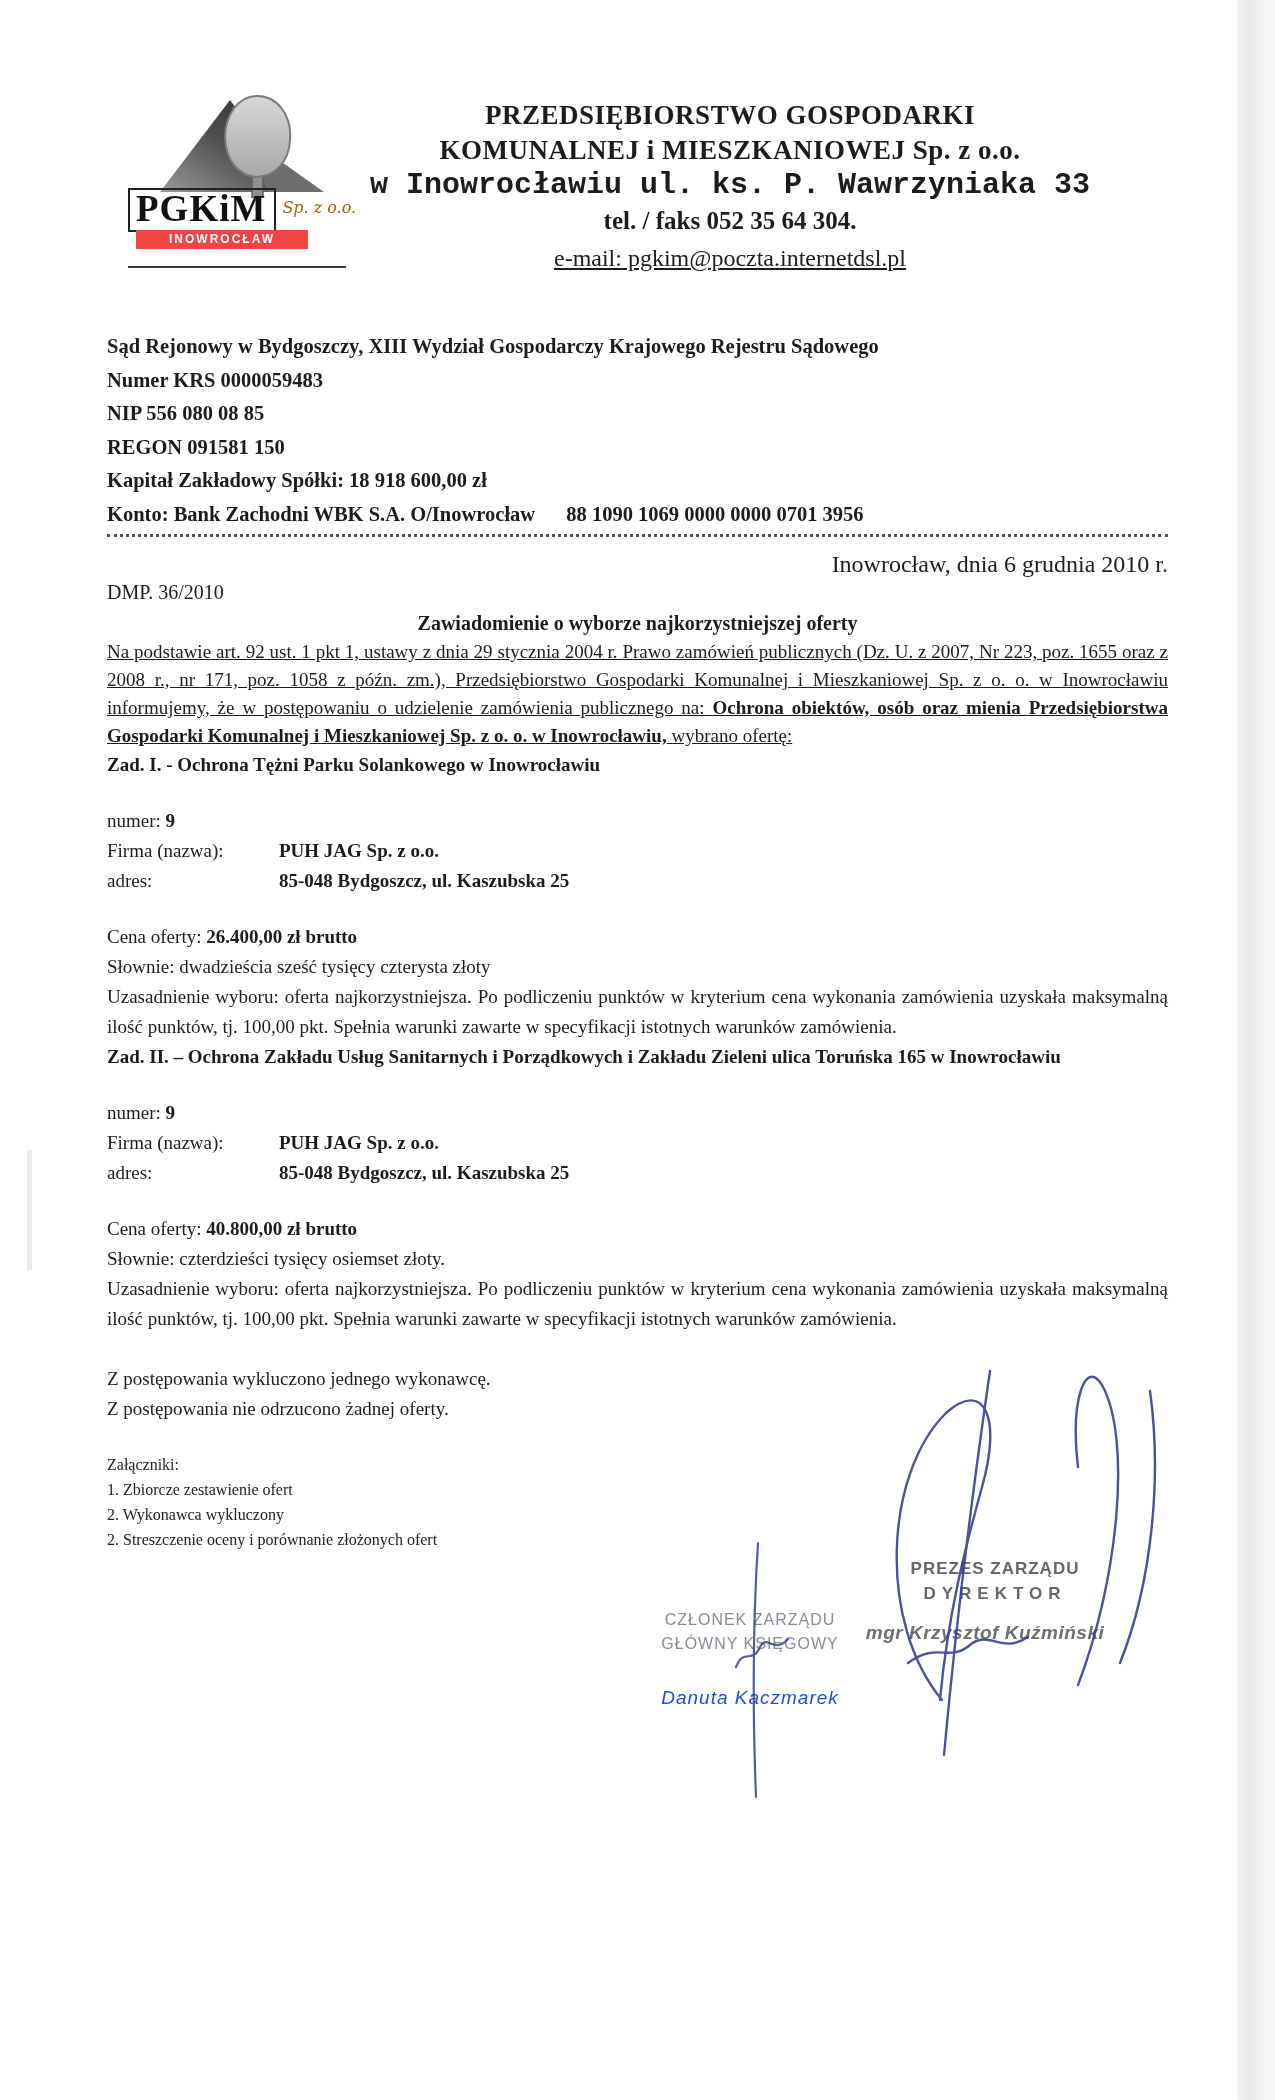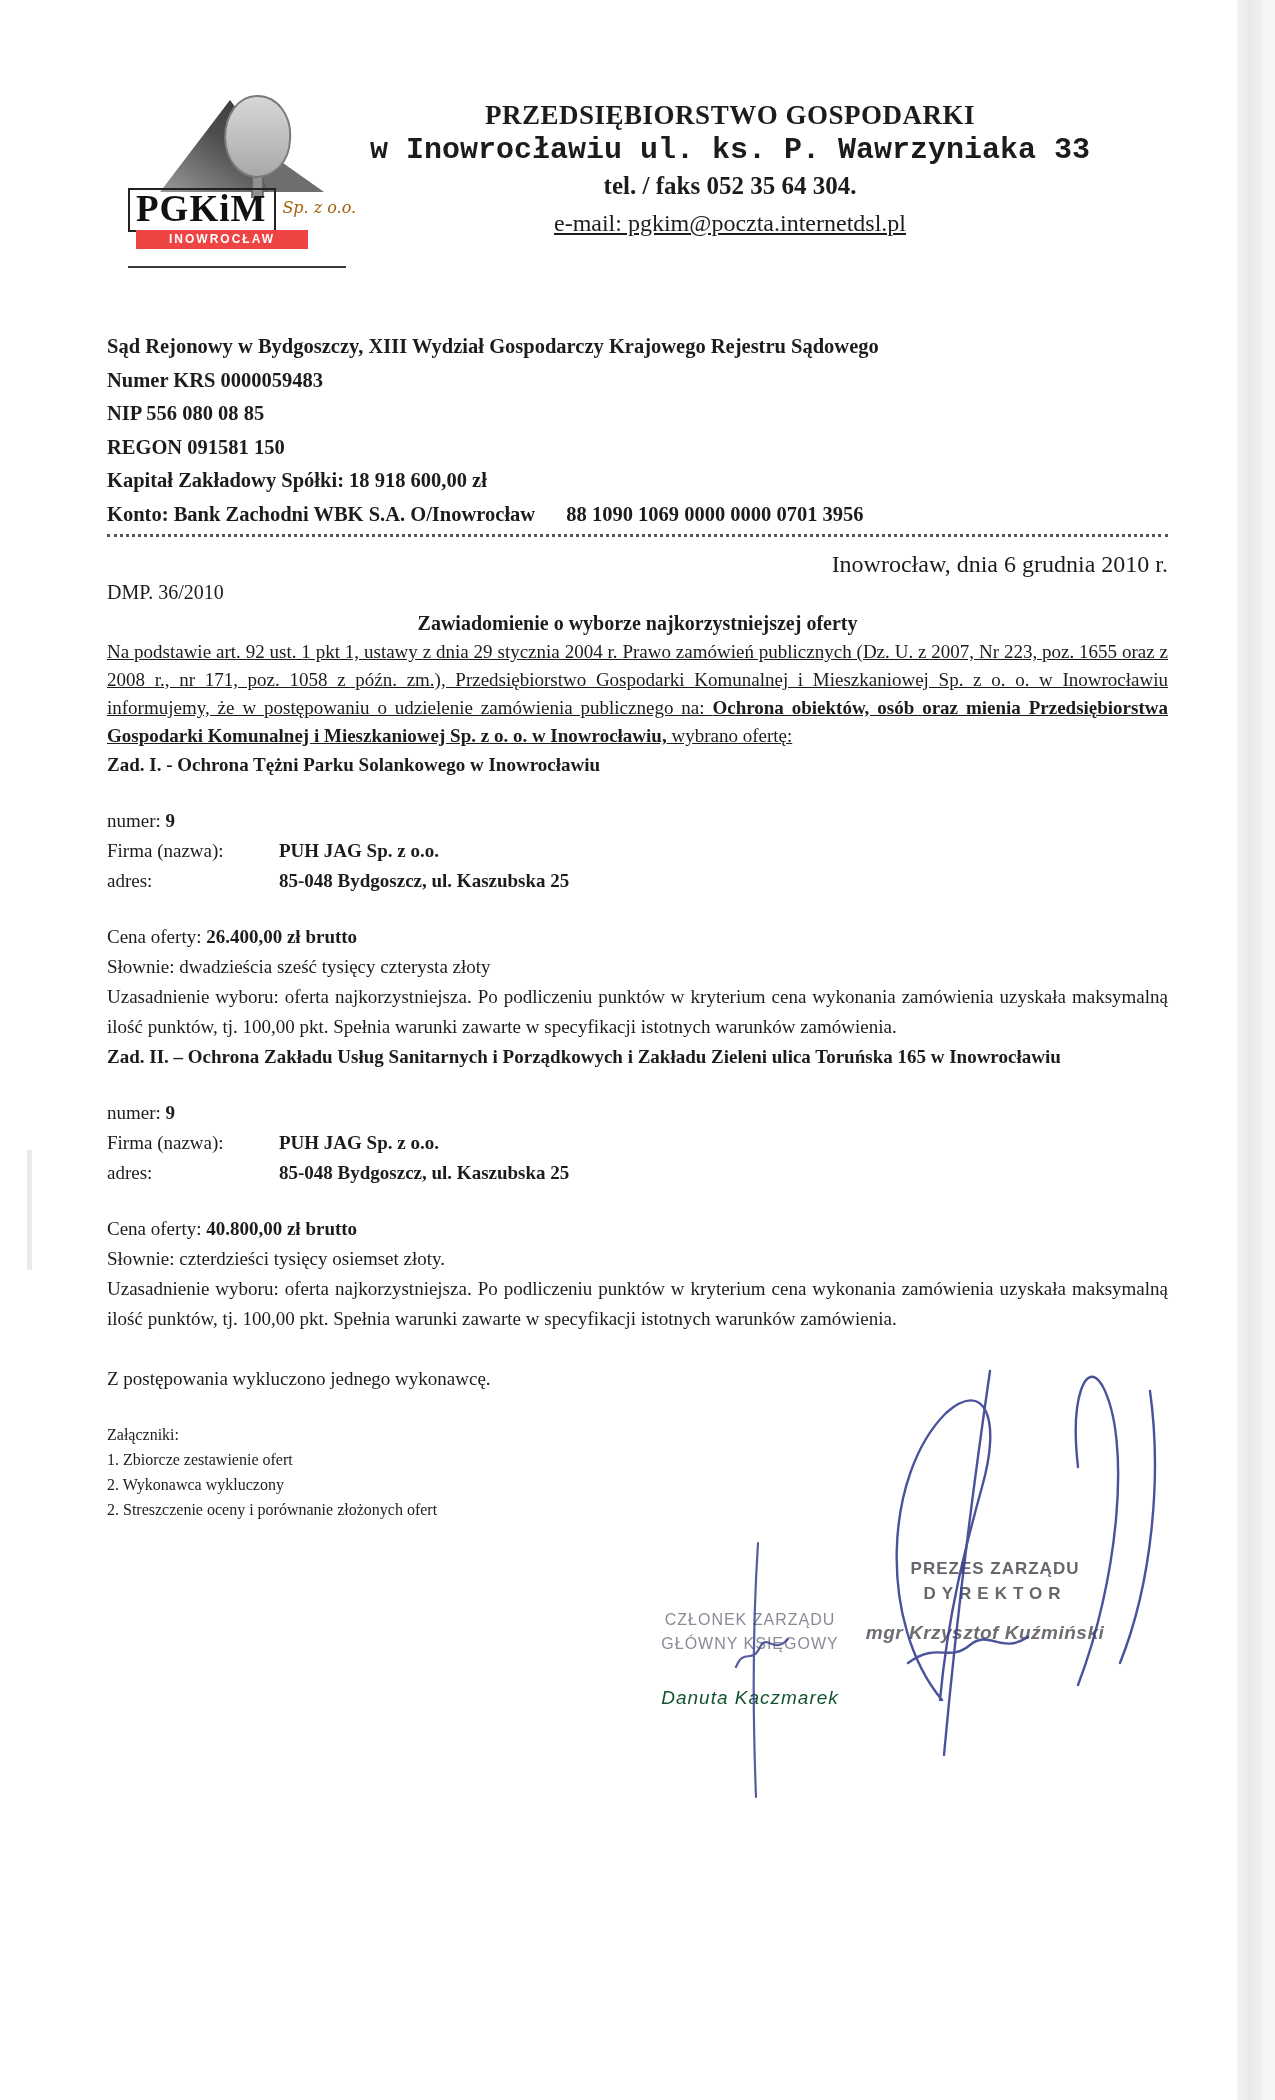--- a/index.html
+++ b/index.html
@@ -50,21 +50,21 @@
   .id-block{margin-top:26px;}
   .lbl-wide{display:inline-block;width:172px;}
   .price-block{margin-top:26px;}
   .just{text-align:justify;}
   .closing{margin-top:30px;}
   .attachments{margin-top:28px;font-size:16px;line-height:25px;}
 
   
   .stamp{font-family:"Liberation Sans",sans-serif;position:absolute;text-align:center;}
   .stamp-left{left:620px;top:1608px;width:260px;color:#8b8b97;font-size:16px;line-height:24px;letter-spacing:1px;}
-  .stamp-left .name{margin-top:30px;font-style:italic;font-size:19px;color:#14532d;letter-spacing:1px;}
+  .stamp-left .name{margin-top:30px;font-style:italic;font-size:19px;color:#1d4ed8;letter-spacing:1px;}
   .stamp-right{left:880px;top:1556px;width:230px;color:#66666d;font-weight:bold;font-size:17px;line-height:25px;letter-spacing:1px;}
   .stamp-right .role2{letter-spacing:6px;}
   .stamp-right .name{margin-top:14px;font-style:italic;font-size:19px;color:#6d6d73;
         letter-spacing:.5px;white-space:nowrap;margin-left:-20px;}
   .sig-svg{position:absolute;pointer-events:none;}
 </style>
 </head>
 <body>
 
 <div class="page">
@@ -93,20 +93,21 @@
     </svg>
     <div class="logo-textrow">
       <span class="logo-acronym">PGKiM</span><span class="logo-suffix">Sp. z o.o.</span>
     </div>
     <div class="logo-cityband">INOWROCŁAW</div>
     <div class="logo-rule"></div>
   </div>
 
   <div class="head-block">
     <div class="head-l1">PRZEDSIĘBIORSTWO GOSPODARKI</div>
+    <div class="head-l2">KOMUNALNEJ i MIESZKANIOWEJ Sp. z o.o.</div>
     <div class="head-l3">w  Inowrocławiu  ul. ks. P. Wawrzyniaka 33</div>
     <div class="head-l4">tel. / faks 052 35 64 304.</div>
     <div class="head-email">e-mail: pgkim@poczta.internetdsl.pl</div>
   </div>
 
   <div class="registry">
     <div>Sąd Rejonowy w Bydgoszczy, XIII Wydział Gospodarczy Krajowego Rejestru Sądowego</div>
     <div>Numer KRS 0000059483</div>
     <div>NIP 556 080 08 85</div>
     <div>REGON 091581 150</div>
@@ -169,20 +170,21 @@
       <div>
         <span>Cena oferty:</span>
         <span class="b">40.800,00 zł brutto</span>
       </div>
       <div>Słownie: czterdzieści tysięcy osiemset złoty.</div>
       <div class="just">Uzasadnienie wyboru: oferta najkorzystniejsza. Po podliczeniu punktów w kryterium cena wykonania zamówienia uzyskała maksymalną ilość punktów, tj. 100,00 pkt. Spełnia warunki zawarte w specyfikacji istotnych warunków zamówienia.</div>
     </div>
 
     <div class="closing">
       <div>Z postępowania wykluczono jednego wykonawcę.</div>
+      <div>Z postępowania nie odrzucono żadnej oferty.</div>
     </div>
 
     <div class="attachments">
       <div>Załączniki:</div>
       <div>1. Zbiorcze zestawienie ofert</div>
       <div>2. Wykonawca wykluczony</div>
       <div>2. Streszczenie oceny i porównanie złożonych ofert</div>
     </div>
   </div>
 

